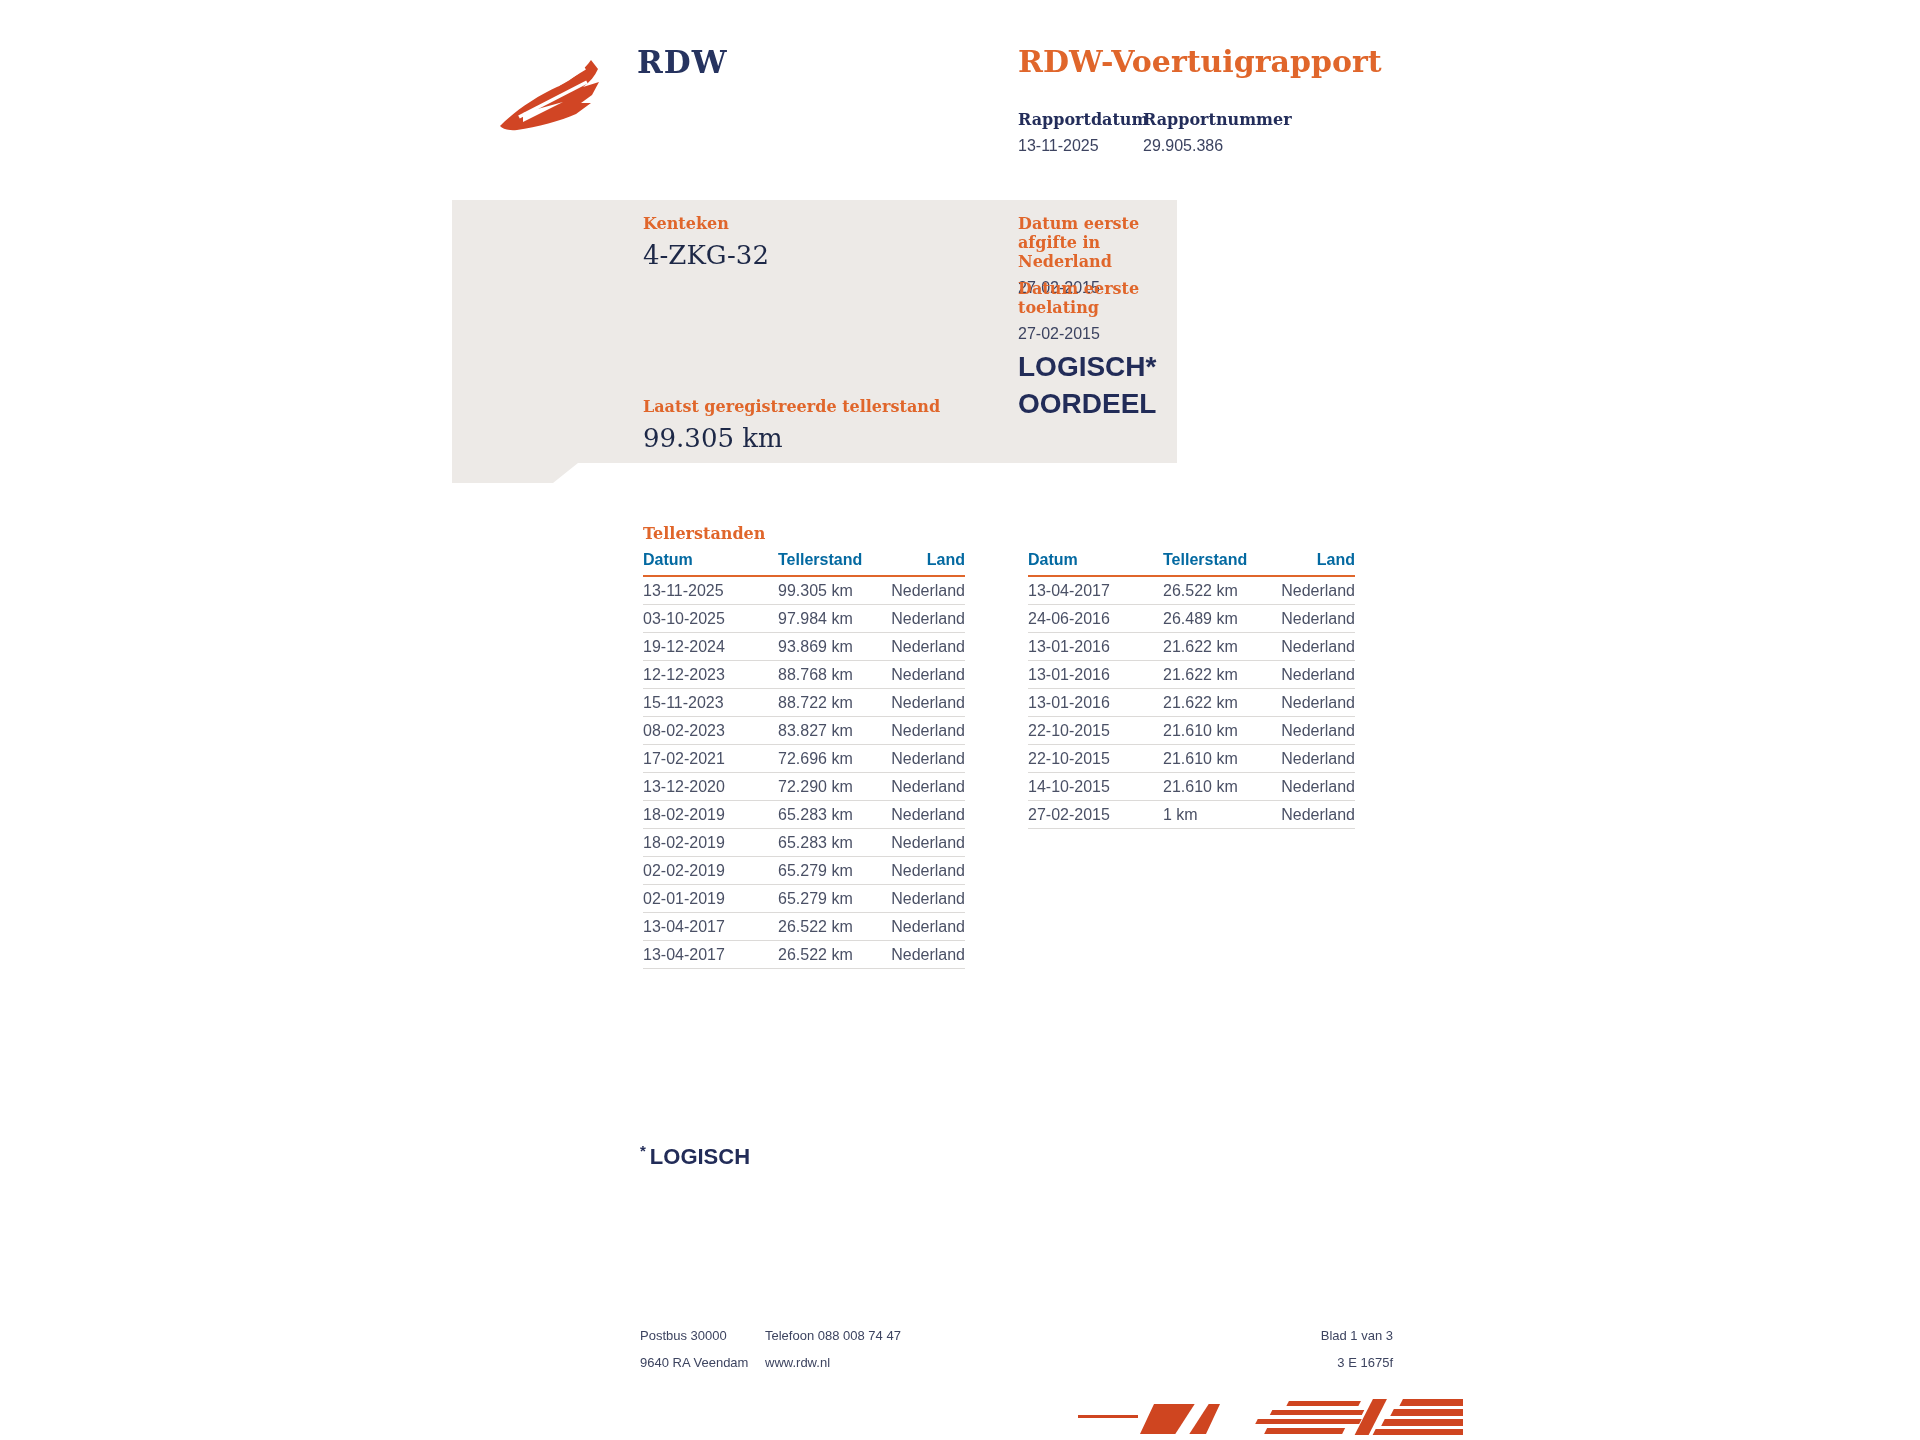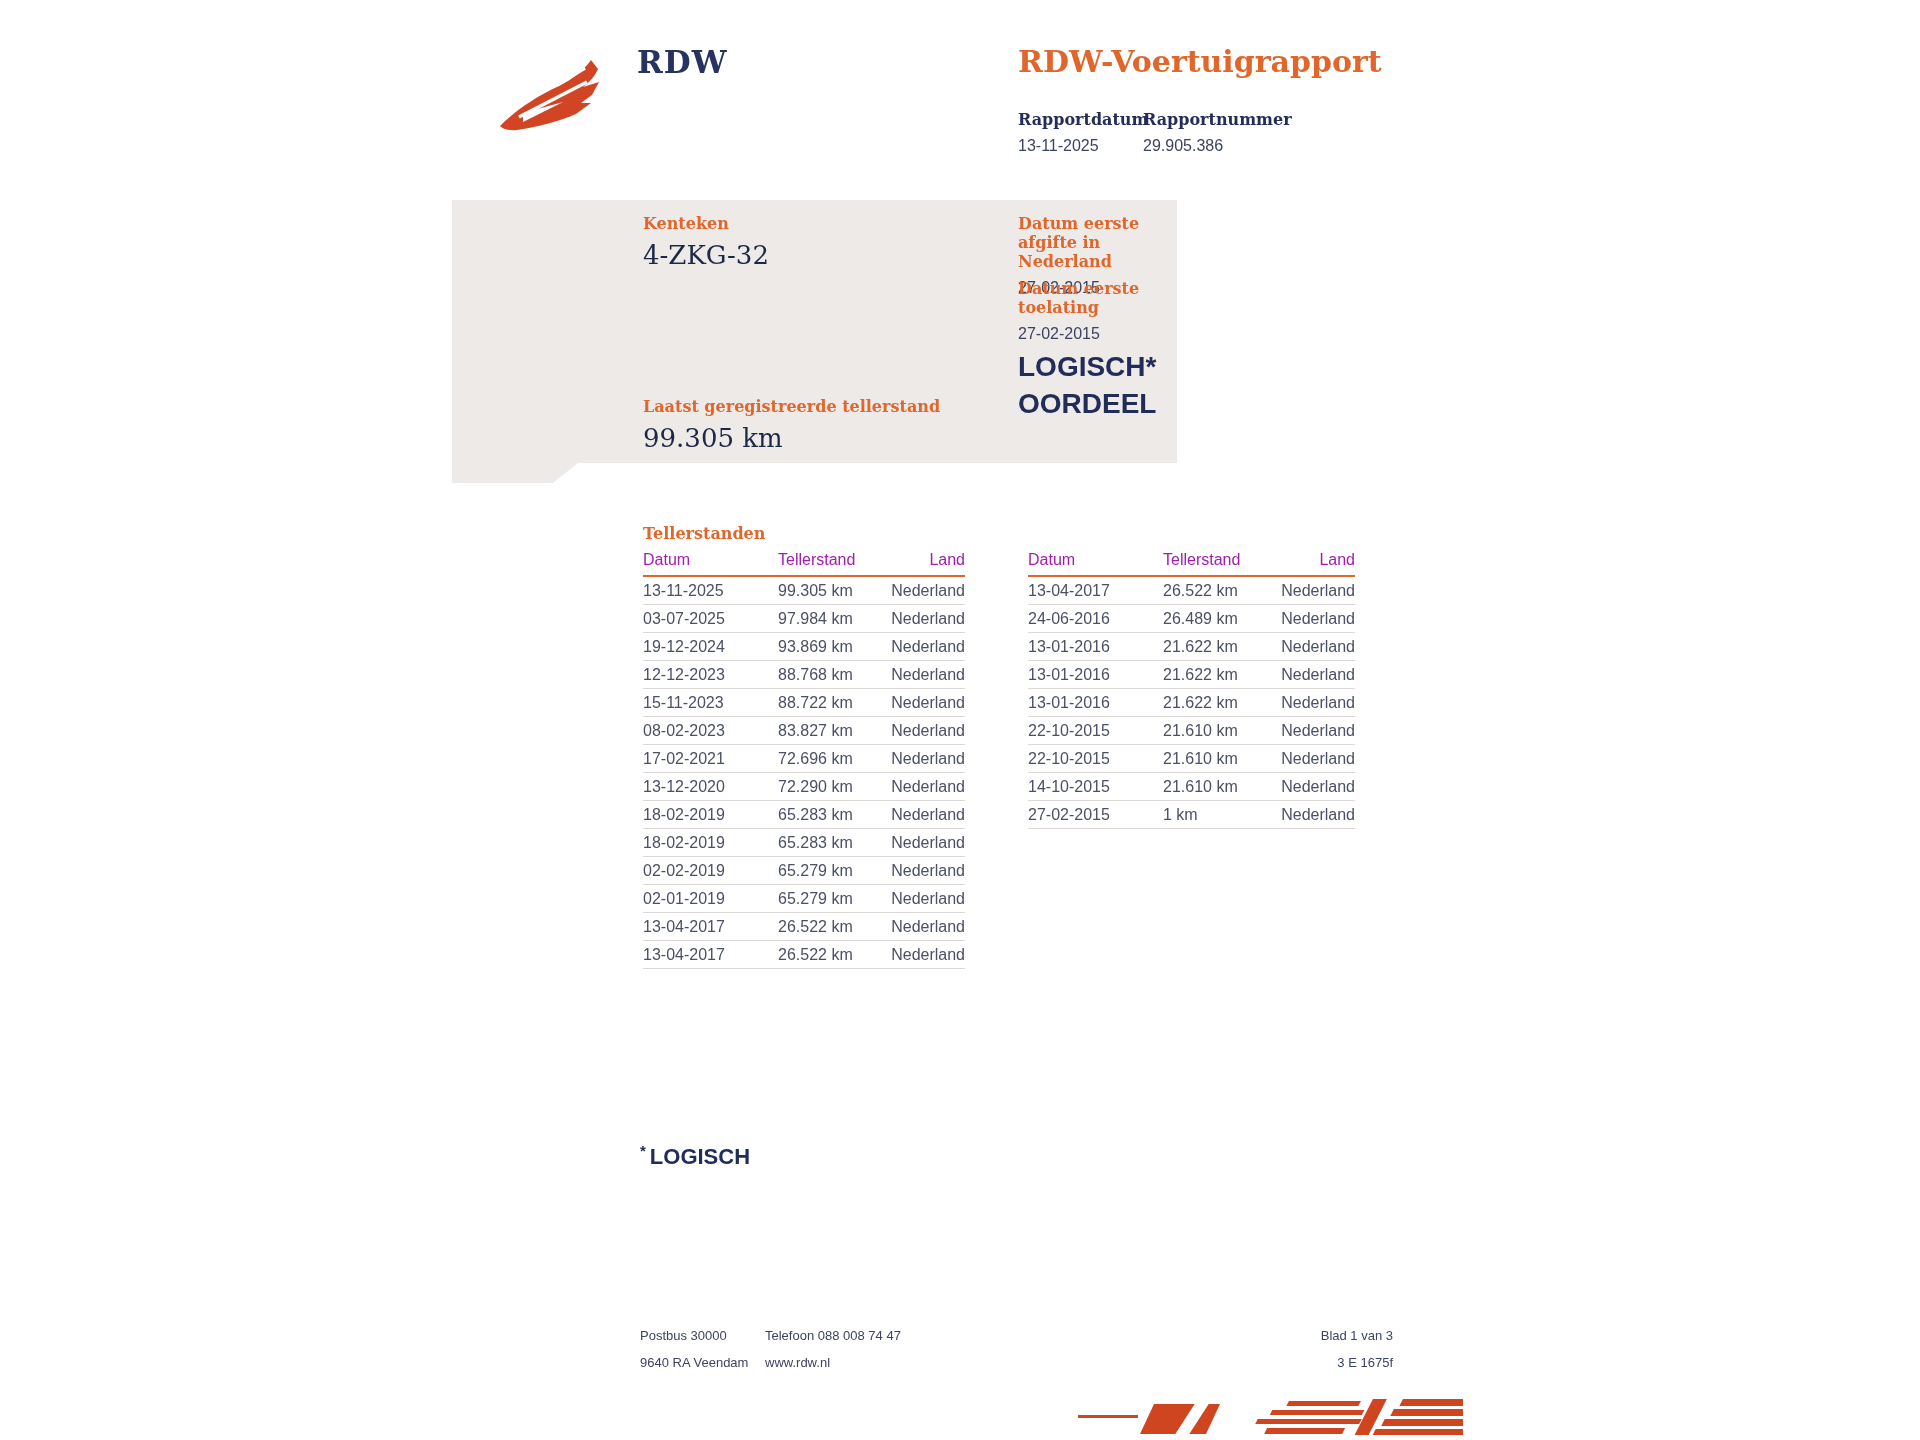--- a/index.html
+++ b/index.html
@@ -76,21 +76,21 @@
   
   .section-title {
     position:absolute; left:643px; top:524px;
     font-family:"DejaVu Serif", serif; font-weight:bold; font-size:16px;
     color:#e0662b;
   }
   .tbl { position:absolute; top:548px; border-collapse:collapse; table-layout:fixed; }
   .tbl-left  { left:643px;  width:322px; }
   .tbl-right { left:1028px; width:327px; }
   .tbl th {
-    font-size:16px; font-weight:normal; color:#a21caf;
+    font-size:16px; font-weight:bold; color:#0369a1;
     padding:3px 0 6px 0; border-bottom:2px solid #e0662b;
   }
   .tbl td {
     font-size:16px; color:#4a5065; padding:5px 0 4px 0;
     border-bottom:1px solid #dcdad8; white-space:nowrap; overflow:hidden;
   }
   .tbl .col-datum       { text-align:left; }
   .tbl .col-tellerstand { text-align:left; }
   .tbl .col-land        { text-align:right; }
   .tbl-left  col.c1 { width:135px; } .tbl-left  col.c2 { width:77px; } .tbl-left  col.c3 { width:110px; }
@@ -189,21 +189,21 @@
         <th class="col-land">Land</th>
       </tr>
     </thead>
     <tbody>
         <tr>
           <td class="col-datum">13-11-2025</td>
           <td class="col-tellerstand">99.305 km</td>
           <td class="col-land">Nederland</td>
         </tr>
         <tr>
-          <td class="col-datum">03-07-2025</td>
+          <td class="col-datum">03-10-2025</td>
           <td class="col-tellerstand">97.984 km</td>
           <td class="col-land">Nederland</td>
         </tr>
         <tr>
           <td class="col-datum">19-12-2024</td>
           <td class="col-tellerstand">93.869 km</td>
           <td class="col-land">Nederland</td>
         </tr>
         <tr>
           <td class="col-datum">12-12-2023</td>

